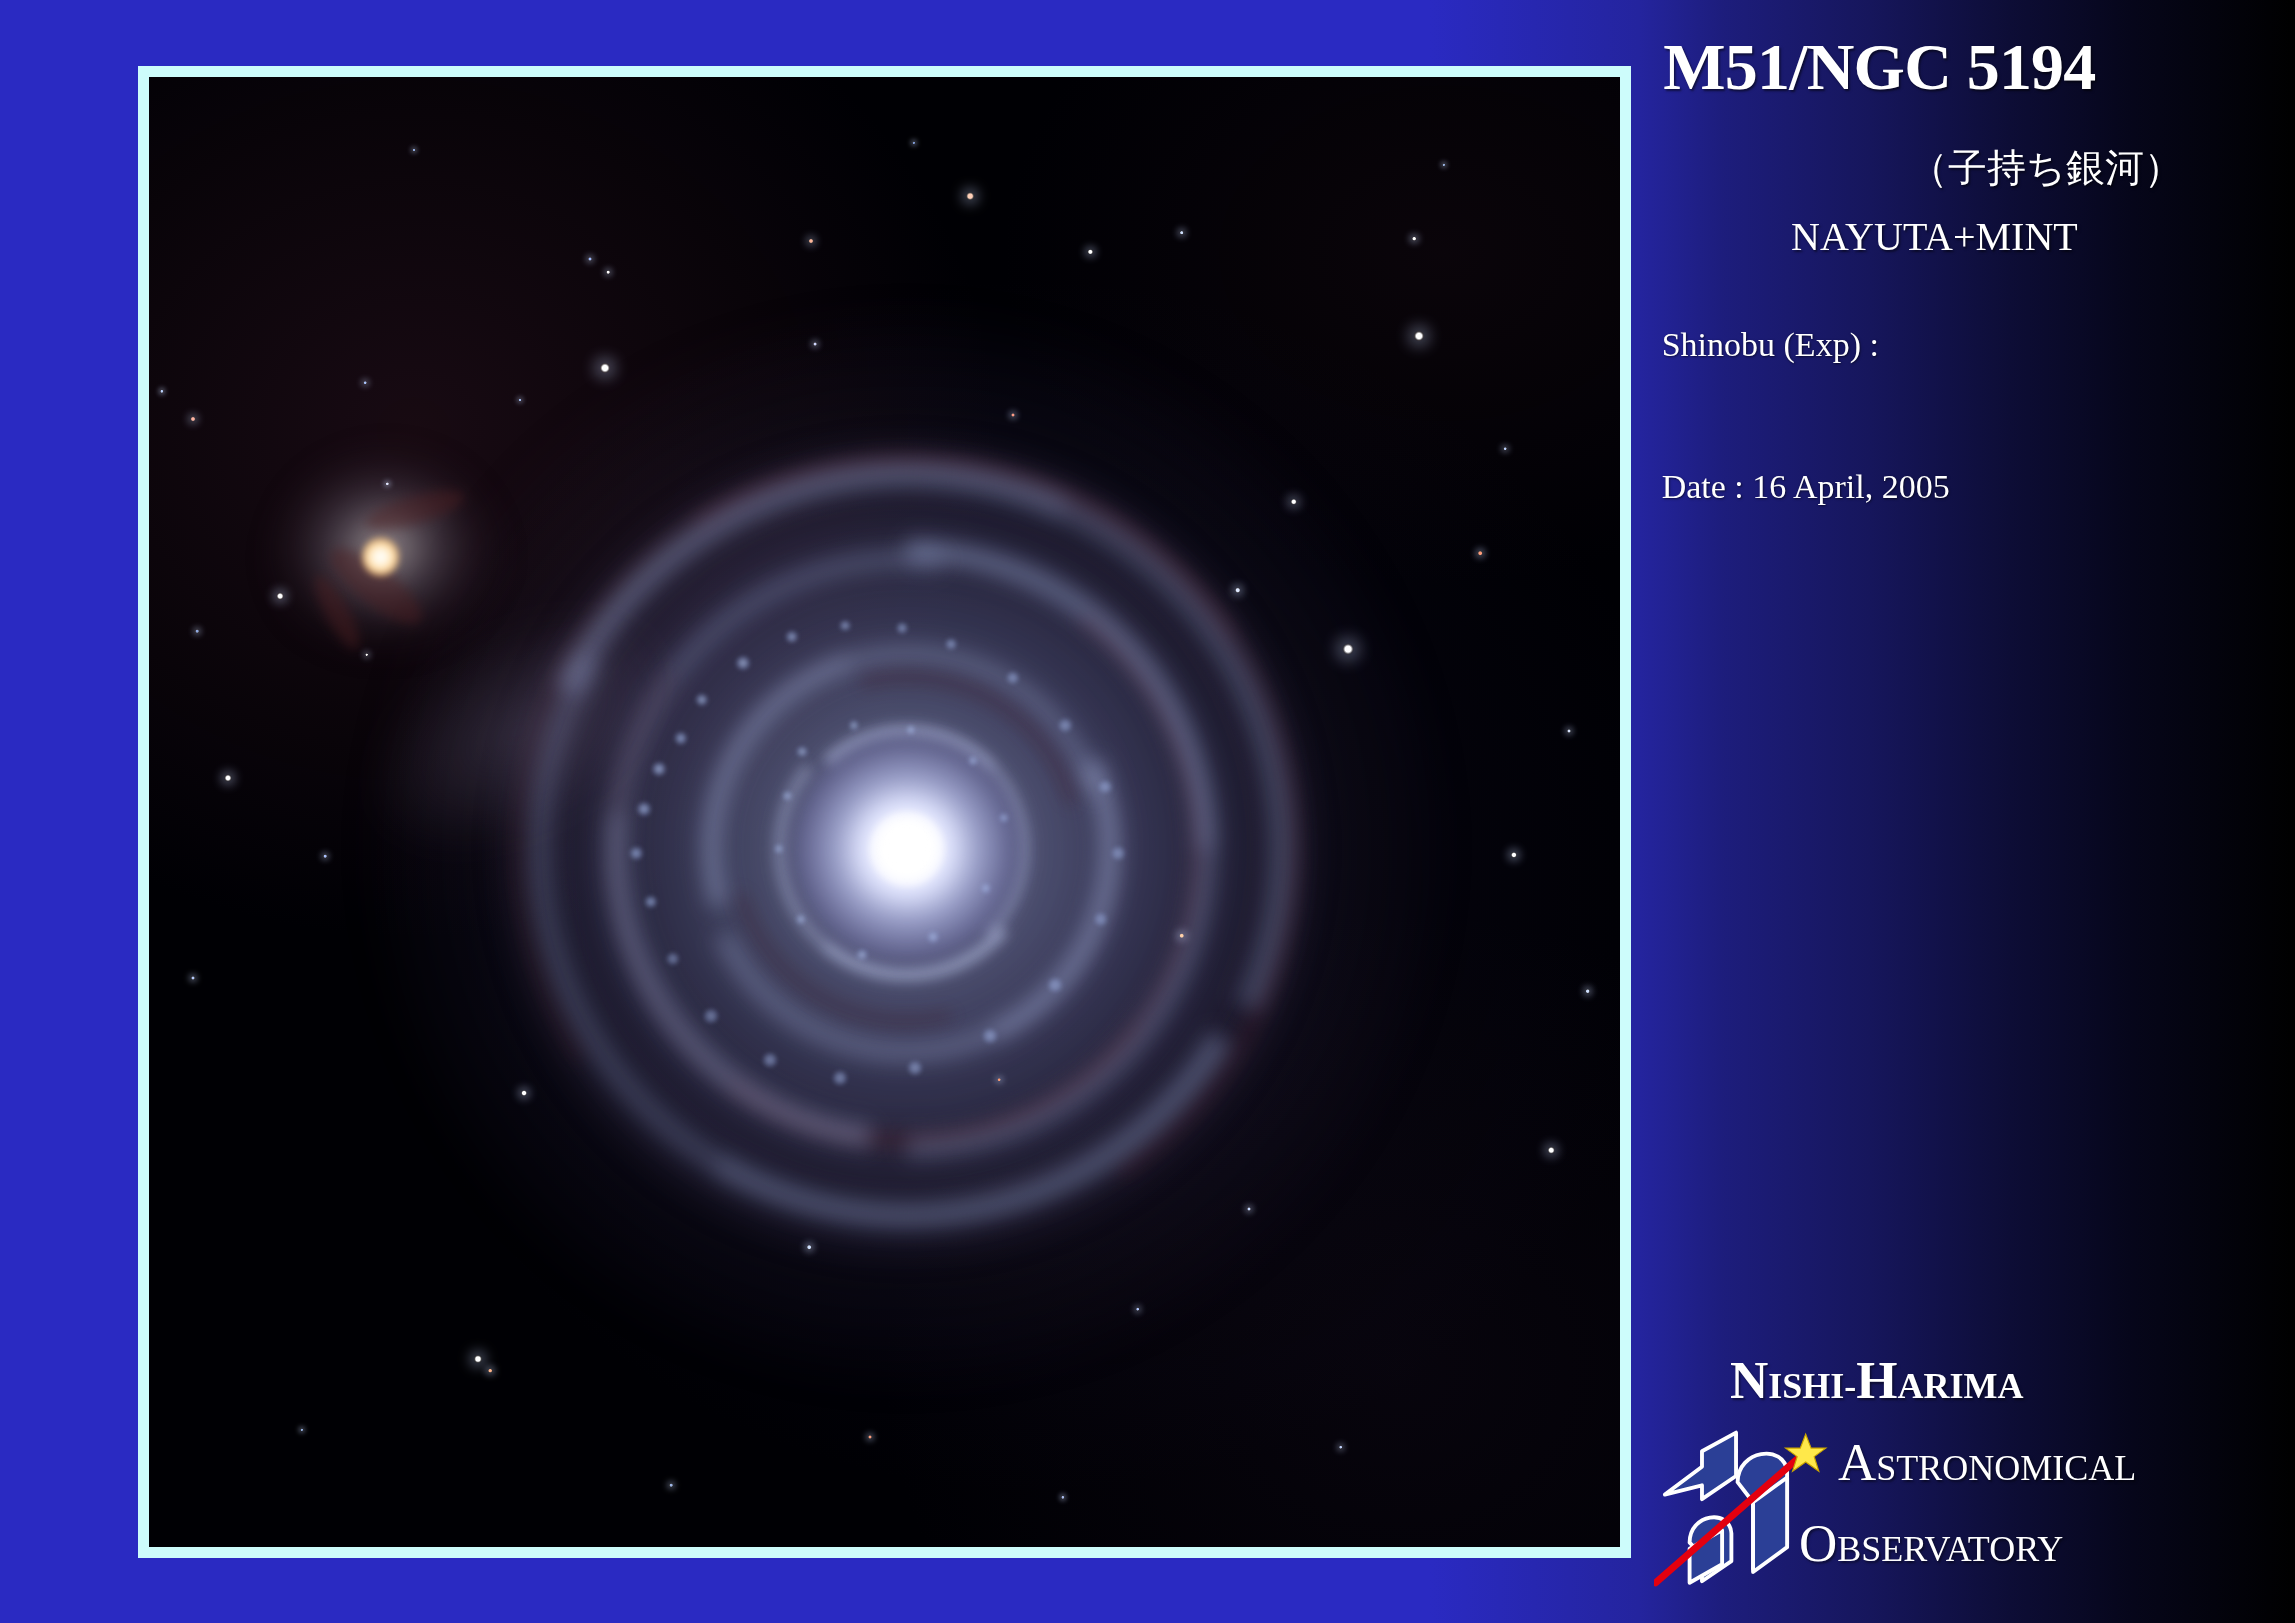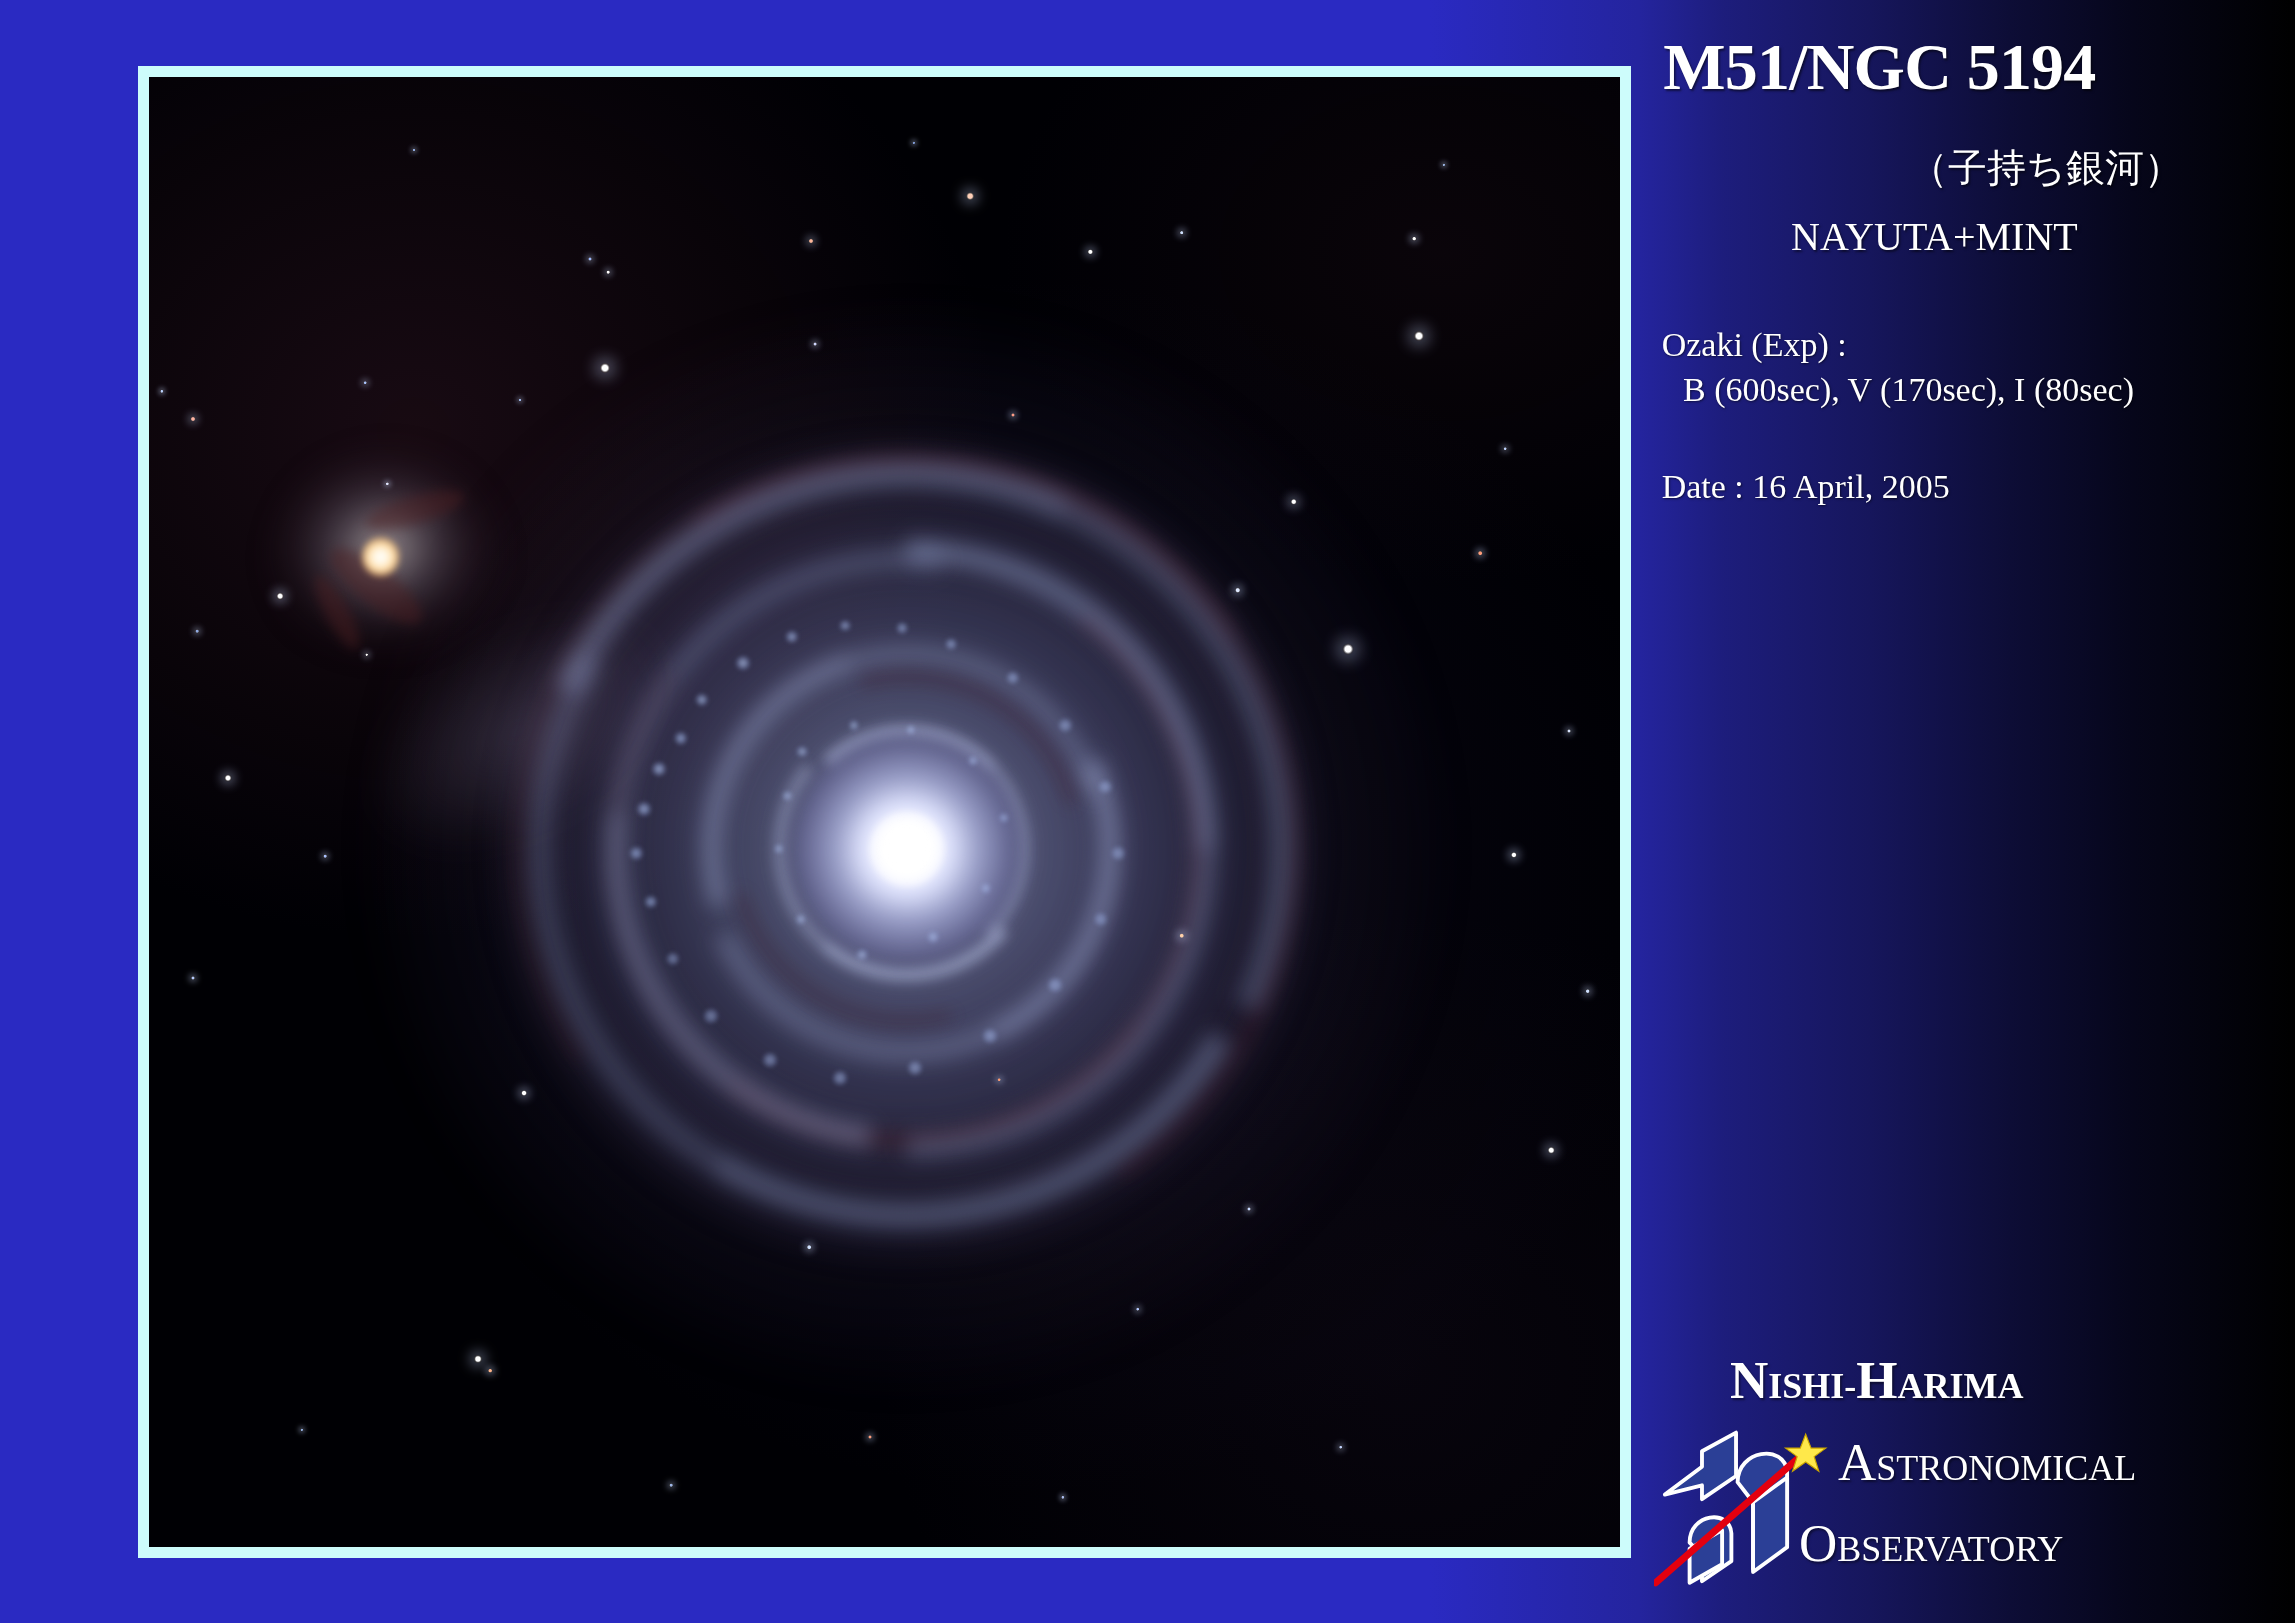--- a/index.html
+++ b/index.html
@@ -387,22 +387,21 @@
 
   </div>
 </div>
 
 <div id="info-panel">
 
   <div id="title">M51/NGC 5194</div>
   <div id="subtitle-jp">（子持ち銀河）</div>
   <div id="instrument">NAYUTA+MINT</div>
 
-  <div class="meta-line" id="filter-label">Ozaki (Exp) :</div>
-  <div class="meta-line" id="filter-value">B (600sec), V (170sec), I (80sec)</div>
+  <div class="meta-line" id="filter-label">Shinobu (Exp) :</div>
   <div class="meta-line" id="date-line">Date : 16 April, 2005</div>
 
   <div id="logo">
 
     <svg id="logo-mark" viewBox="0 0 230 230">
 
       <polygon points="14,86 62,50 62,30 106,6 106,62 62,92 62,74" fill="#2B3F96" stroke="#FFFFFF" stroke-width="5" stroke-linejoin="round"></polygon>
 
       <path d="M108,70 C108,28 168,20 172,56 L172,150 L128,182 L128,96 Z" fill="#2B3F96" stroke="#FFFFFF" stroke-width="5" stroke-linejoin="round"></path>
 

